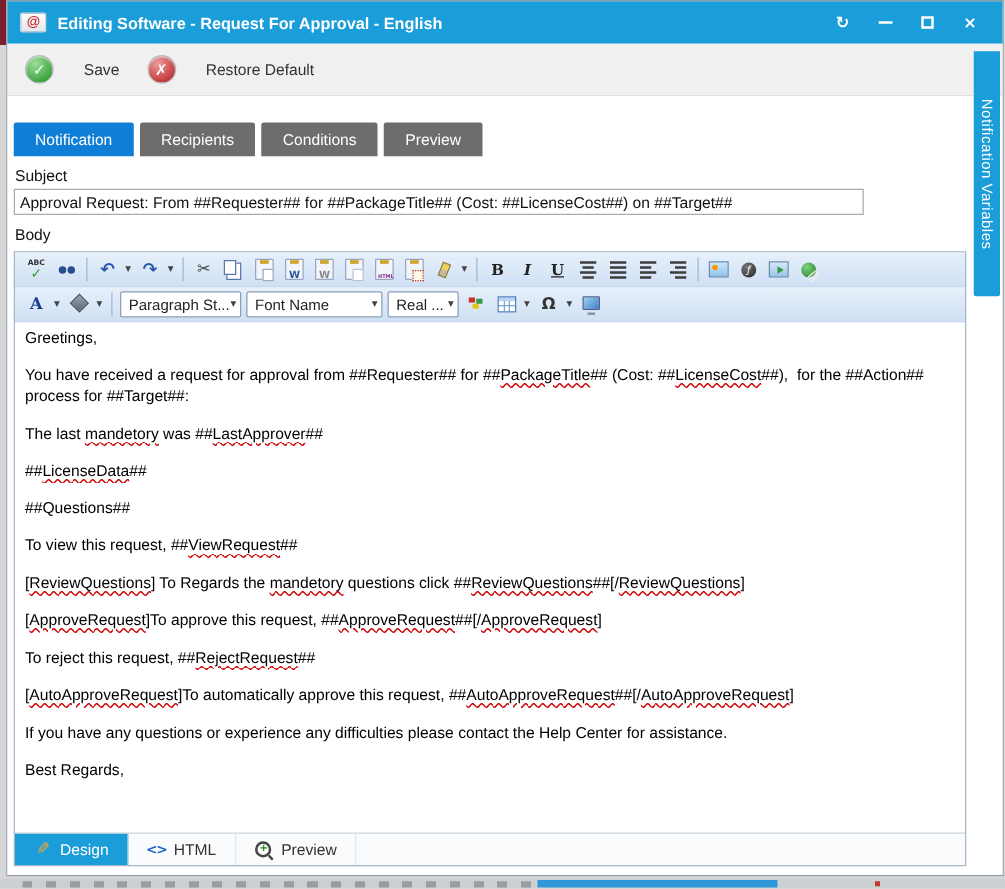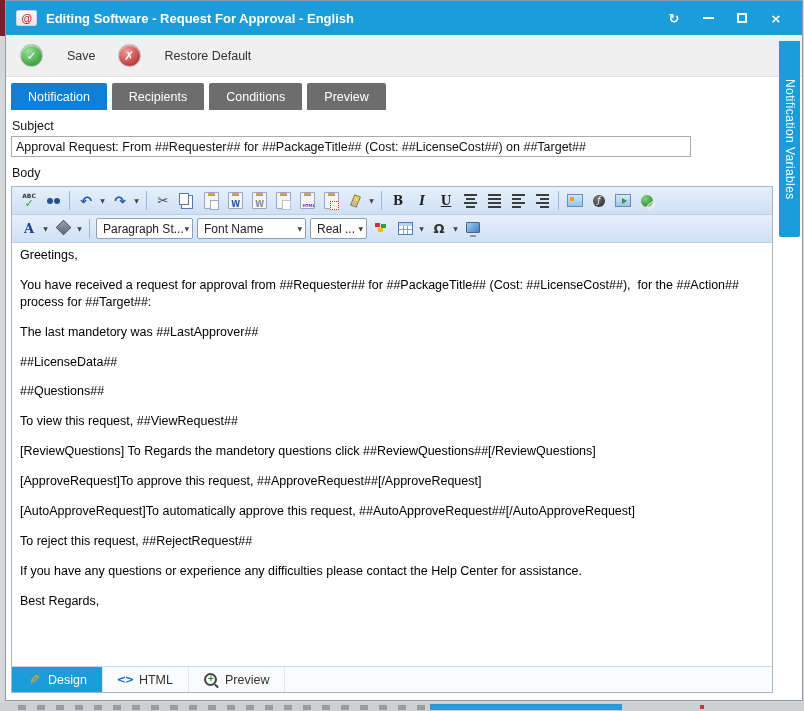--- a/index.html
+++ b/index.html
@@ -34,21 +34,21 @@
   .cmdbtn{display:flex;align-items:center;gap:24px;font-size:12.5px;color:#333}
   .circ{width:23px;height:23px;border-radius:50%;display:flex;align-items:center;justify-content:center;
     color:#fff;font-weight:bold;font-size:12px;font-family:"DejaVu Sans",sans-serif;border:1px solid #b7bcc0;
     box-shadow:inset 0 1px 1px rgba(255,255,255,.6)}
   .circ.green{background:radial-gradient(circle at 35% 28%,#9be09b,#1e8c1e)}
   .circ.red{background:radial-gradient(circle at 35% 28%,#ef9a9a,#b01818)}
   .circ.green::before{content:"✓"}
   .circ.red::before{content:"✗"}
 
   .content{flex:1;background:#fff;padding:5px 0 0 3px;display:flex;flex-direction:column;min-height:0}
-  .tab-strip{display:flex;gap:5px;margin:1px 0 0 2px}
+  .tab-strip{display:flex;gap:5px;margin:16px 0 0 2px}
   .tab{height:27px;display:flex;align-items:center;padding:0 17px;color:#fff;font-size:12.5px;
     background:#6d6d6d;border-radius:2px 2px 0 0;cursor:default}
   .tab.active{background:#0e7ed6}
 
   .field-label{font-size:12.5px;color:#111;margin:9px 0 3px 3px}
   .subject-input{width:680px;height:21px;border:1px solid #ababab;font-size:12.5px;padding:0 4px;
     margin-left:2px;font-family:"Liberation Sans",sans-serif;color:#111}
 
   .editor{width:762px;flex:1;border:1px solid #a7b6c5;display:flex;flex-direction:column;
     margin:3px 0 7px 2px;min-height:0}
@@ -141,21 +141,21 @@
       linear-gradient(#7aa3d4,#7aa3d4),linear-gradient(#7aa3d4,#7aa3d4);
     background-size:13px 3px,1px 11px,1px 11px,13px 1px;
     background-position:0 0,4px 0,8px 0,0 6px;background-color:#fff}
   .i-insert-template::before{content:"";width:12px;height:9px;border:1px solid #49618c;border-radius:1px;
     background:linear-gradient(135deg,#9fd1f2,#3f7fc4);margin-bottom:3px}
   .i-insert-template::after{content:"";position:absolute;bottom:2px;width:6px;height:2px;background:#8a93a6}
 
   
   .editor-body{flex:1;background:#fff;padding:4px 8px;font-size:12.5px;color:#000;overflow:hidden;min-height:0}
   .para{margin:0 0 13px 0;white-space:pre-wrap;line-height:1.35}
-  .sq{text-decoration-style:wavy;text-decoration-color:#cc0000;
+  .sq{text-decoration:underline;text-decoration-style:wavy;text-decoration-color:#cc0000;
     text-decoration-thickness:1px;text-underline-offset:2px}
 
   
   .bottom-strip{height:26px;border-top:1px solid #cdd6df;background:#fafbfc;display:flex;
     align-items:stretch;flex:0 0 auto}
   .btab{display:flex;align-items:center;gap:7px;padding:0 15px;font-size:12.5px;color:#333;
     border-right:1px solid #e1e7ee;cursor:default}
   .btab.active{background:#1a9dd9;color:#fff}
   .bicon{display:inline-flex;align-items:center;justify-content:center;width:14px;height:14px;position:relative;
     font-family:"DejaVu Sans",sans-serif}
@@ -288,22 +288,22 @@
         </div>
       <div class="editor-body" id="editor-body">
           <div class="para"><span>Greetings,</span></div>
           <div class="para"><span>You have received a request for approval from ##Requester## for ##</span><span class="sq">PackageTitle</span><span>## (Cost: ##</span><span class="sq">LicenseCost</span><span>##),  for the ##Action## process for ##Target##:</span></div>
           <div class="para"><span>The last </span><span class="sq">mandetory</span><span> was ##</span><span class="sq">LastApprover</span><span>##</span></div>
           <div class="para"><span>##</span><span class="sq">LicenseData</span><span>##</span></div>
           <div class="para"><span>##Questions##</span></div>
           <div class="para"><span>To view this request, ##</span><span class="sq">ViewRequest</span><span>##</span></div>
           <div class="para"><span>[</span><span class="sq">ReviewQuestions</span><span>] To Regards the </span><span class="sq">mandetory</span><span> questions click ##</span><span class="sq">ReviewQuestions</span><span>##[/</span><span class="sq">ReviewQuestions</span><span>]</span></div>
           <div class="para"><span>[</span><span class="sq">ApproveRequest</span><span>]To approve this request, ##</span><span class="sq">ApproveRequest</span><span>##[/</span><span class="sq">ApproveRequest</span><span>]</span></div>
+          <div class="para"><span>To reject this request, ##</span><span class="sq">RejectRequest</span><span>##</span></div>
           <div class="para"><span>[</span><span class="sq">AutoApproveRequest</span><span>]To automatically approve this request, ##</span><span class="sq">AutoApproveRequest</span><span>##[/</span><span class="sq">AutoApproveRequest</span><span>]</span></div>
-          <div class="para"><span>To reject this request, ##</span><span class="sq">RejectRequest</span><span>##</span></div>
           <div class="para"><span>If you have any questions or experience any difficulties please contact the Help Center for assistance.</span></div>
           <div class="para"><span>Best Regards,</span></div>
         </div>
       <div class="bottom-strip" id="bottom-tabs">
           <span class="btab active">
             <span class="bicon bi-pencil"></span>
             <span class="btab-label">Design</span>
           </span>
           <span class="btab">
             <span class="bicon bi-code"></span>

